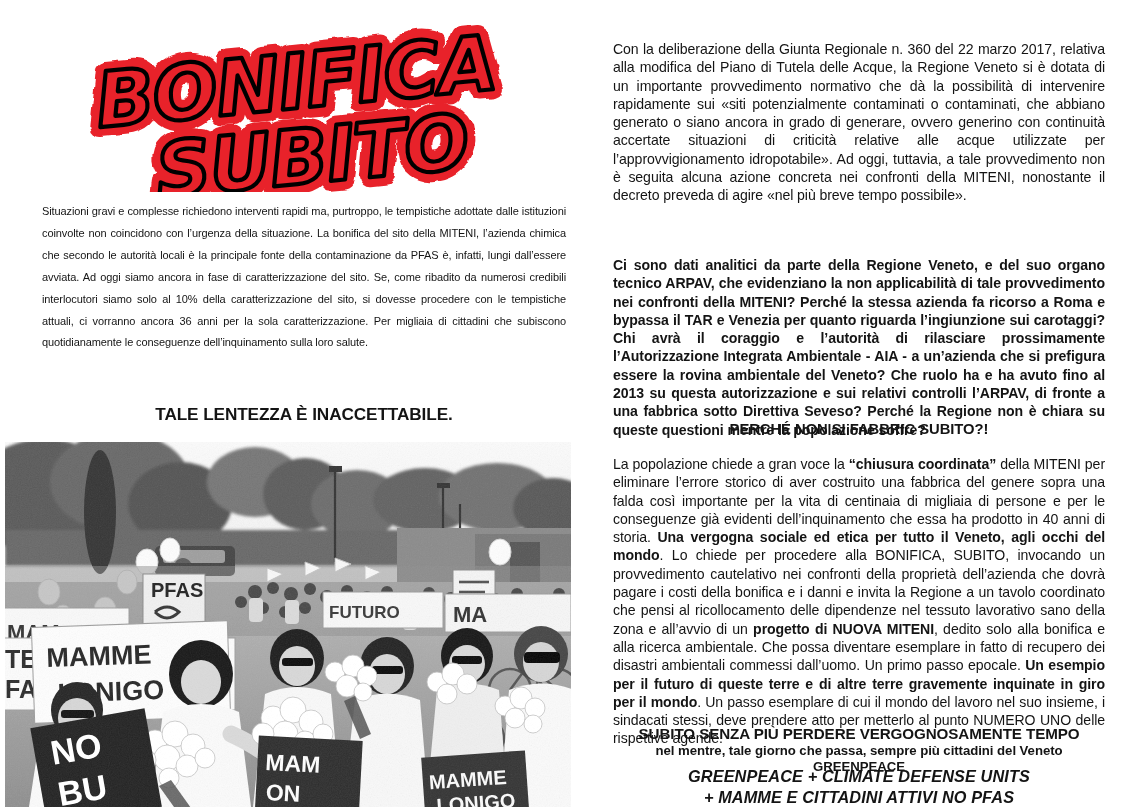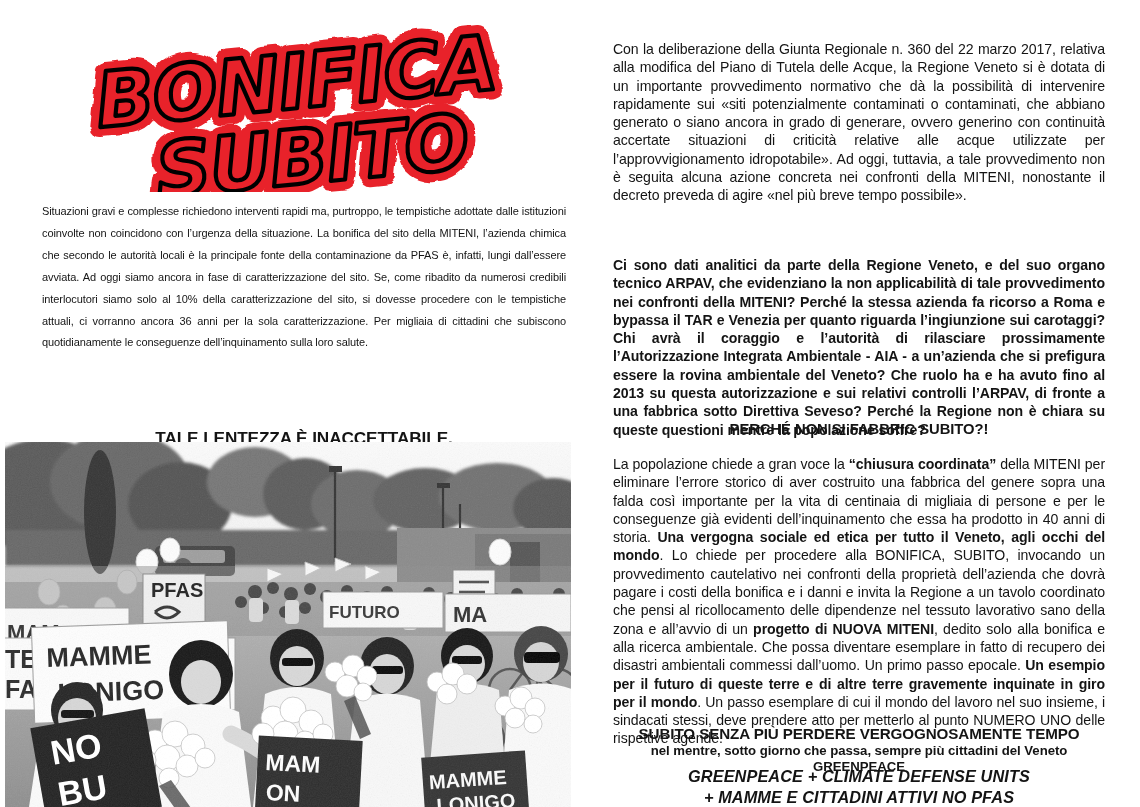--- a/index.html
+++ b/index.html
@@ -43,21 +43,21 @@
     font-size: 11px;
     line-height: 21.9px;
     text-align: justify;
     text-justify: inter-word;
     letter-spacing: -0.1px;
   }
 
   .lede-heading {
     position: absolute;
     left: 0;
-    top: 428px;
+    top: 404px;
     width: 528px;
     text-align: center;
     font-size: 17.2px;
     font-weight: bold;
     letter-spacing: -0.1px;
   }
 
   
   .photo {
     position: absolute;
@@ -442,21 +442,21 @@
 
 
   <div class="rc-para bold p-questions">Ci sono dati analitici da parte della Regione Veneto, e del suo organo tecnico ARPAV, che evidenziano la non applicabilità di tale provvedimento nei confronti della MITENI? Perché la stessa azienda fa ricorso a Roma e bypassa il TAR e Venezia per quanto riguarda l’ingiunzione sui carotaggi? Chi avrà il coraggio e l’autorità di rilasciare prossimamente l’Autorizzazione Integrata Ambientale - AIA - a un’azienda che si prefigura essere la rovina ambientale del Veneto? Che ruolo ha e ha avuto fino al 2013 su questa autorizzazione e sui relativi controlli l’ARPAV, di fronte a una fabbrica sotto Direttiva Seveso? Perché la Regione non è chiara su queste questioni mentre la popolazione soffre?</div>
 
   <div class="rc-head h-perche">PERCHÉ NON SI FABBRIC SUBITO?!</div>
 
   <div class="rc-para p-popol" id="popolazione"><span>La popolazione chiede a gran voce la </span><b>“chiusura coordinata”</b><span> della MITENI per eliminare l’errore storico di aver costruito una fabbrica del genere sopra una falda così importante per la vita di centinaia di migliaia di persone e per le conseguenze già evidenti dell’inquinamento che essa ha prodotto in 40 anni di storia. </span><b>Una vergogna sociale ed etica per tutto il Veneto, agli occhi del mondo</b><span>. Lo chiede per procedere alla BONIFICA, SUBITO, invocando un provvedimento cautelativo nei confronti della proprietà dell’azienda che dovrà pagare i costi della bonifica e i danni e invita la Regione a un tavolo coordinato che pensi al ricollocamento delle dipendenze nel tessuto lavorativo sano della zona e all’avvio di un </span><b>progetto di NUOVA MITENI</b><span>, dedito solo alla bonifica e alla ricerca ambientale. Che possa diventare esemplare in fatto di recupero dei disastri ambientali commessi dall’uomo. Un primo passo epocale. </span><b>Un esempio per il futuro di queste terre e di altre terre gravemente inquinate in giro per il mondo</b><span>. Un passo esemplare di cui il mondo del lavoro nel suo insieme, i sindacati stessi, deve prendere atto per metterlo al punto NUMERO UNO delle rispettive agende.</span></div>
 
   <div class="closing">
     <div class="l1">SUBITO SENZA PIÙ PERDERE VERGOGNOSAMENTE TEMPO</div>
-    <div class="l2">nel mentre, sotto giorno che passa, sempre più cittadini del Veneto</div>
+    <div class="l2">nel mentre, tale giorno che passa, sempre più cittadini del Veneto</div>
     <div class="l2">GREENPEACE</div>
   </div>
 
   <div class="signature">
     <div class="s1">GREENPEACE + CLIMATE DEFENSE UNITS</div>
     <div class="s1">+ MAMME E CITTADINI ATTIVI NO PFAS</div>
 
   </div>
 </div>
 

